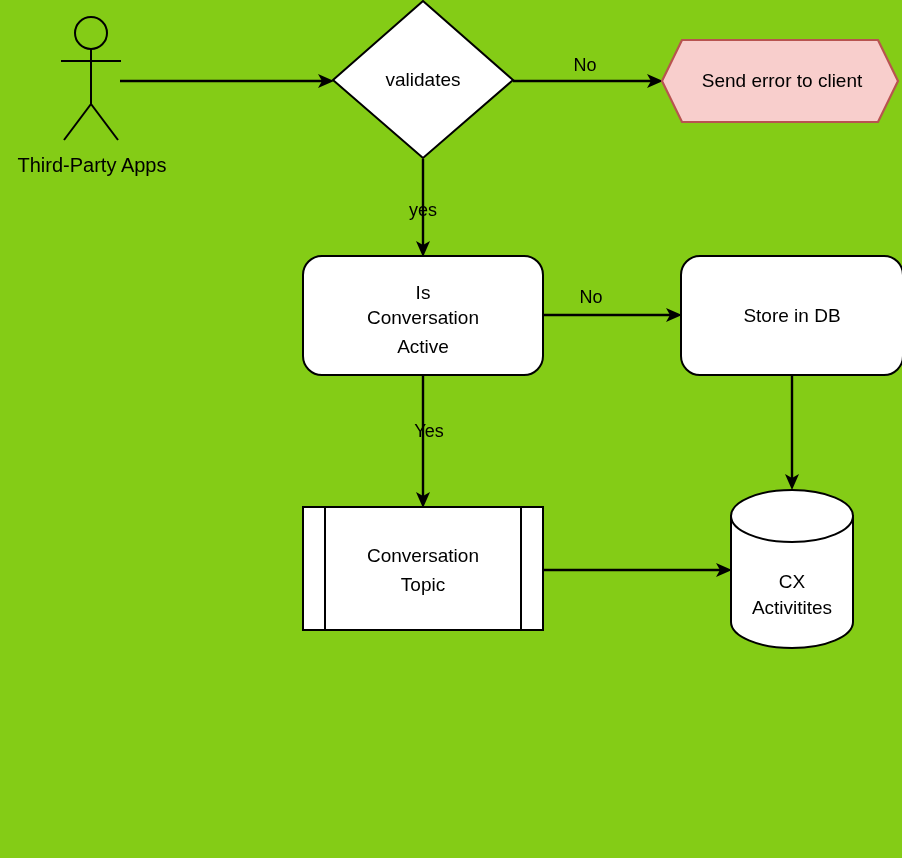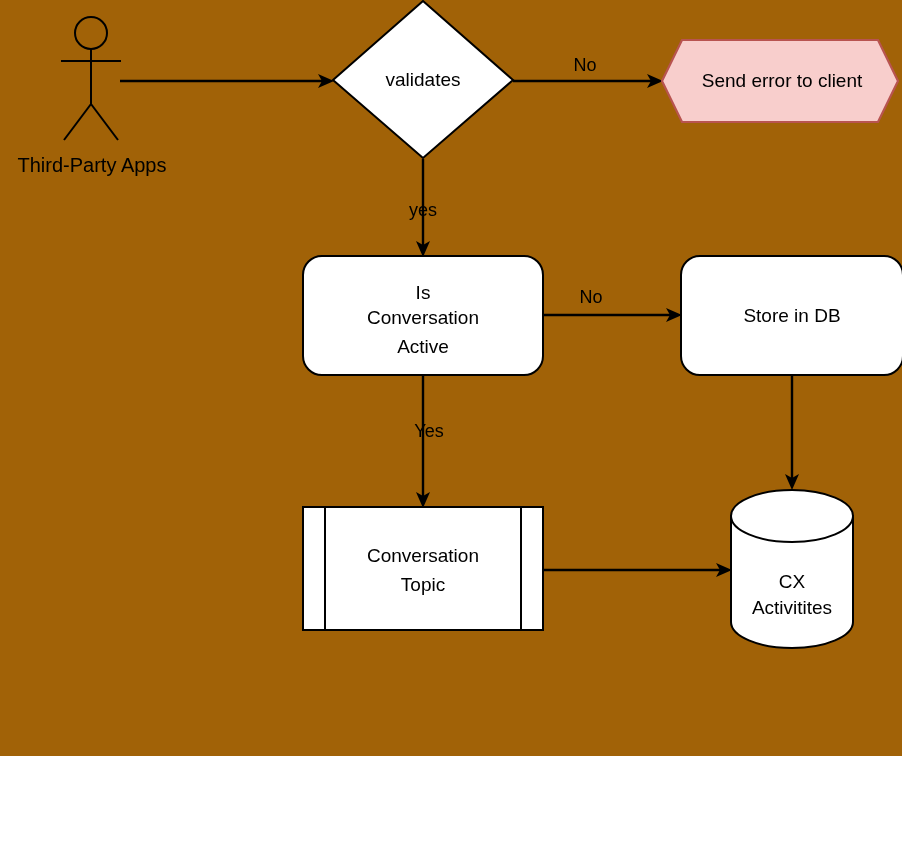--- a/index.html
+++ b/index.html
@@ -7,22 +7,22 @@
     margin: 0;
     padding: 0;
     background: #ffffff;
   }
   body {
     font-family: "Liberation Sans", sans-serif;
   }
   #canvas {
     position: relative;
     width: 902px;
-    height: 756px;
-    background: #a16207;
+    height: 858px;
+    background: #84cc16;
     overflow: hidden;
   }
   #canvas svg {
     position: absolute;
     top: 0;
     left: 0;
     width: 902px;
     height: 858px;
   }
   .node-text {

